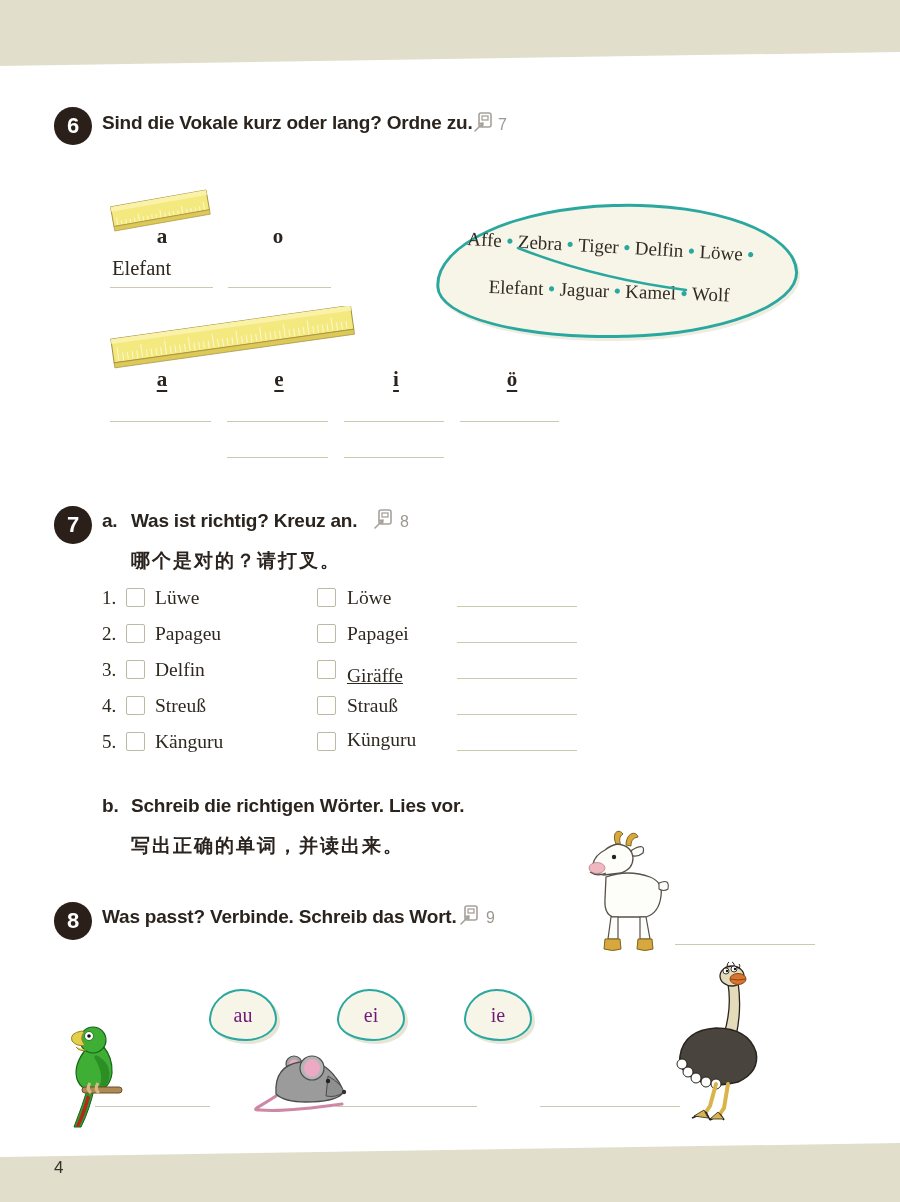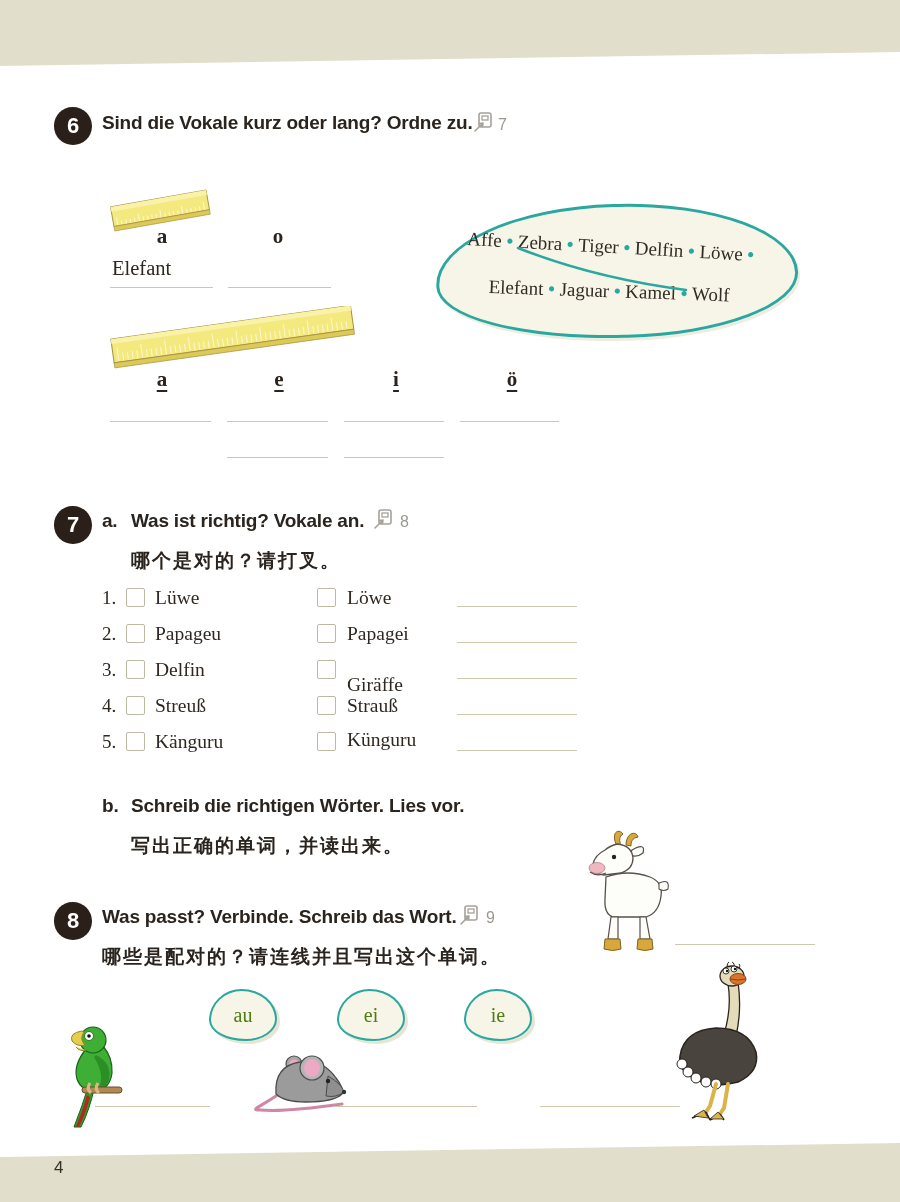--- a/index.html
+++ b/index.html
@@ -38,21 +38,21 @@
   .q-row{left:0;width:900px;height:30px;}
   .q-num{position:absolute;left:102px;top:2px;font-family:"Liberation Serif",serif;
          font-size:19px;color:#2e2821;}
   .cb{position:absolute;width:17px;height:17px;top:3px;background:#fff;
       border:1.5px solid #bcbaa2;border-radius:2px;}
   .q-line{position:absolute;left:457px;top:21px;width:120px;}
 
   .blob{width:64px;height:48px;background:#f7f4e8;border:2.5px solid #2aa89f;
         border-radius:48% 52% 46% 54%/60% 58% 42% 40%;
         display:flex;align-items:center;justify-content:center;
-        font-family:"Liberation Serif",serif;font-size:20px;color:#4d7c0f;
+        font-family:"Liberation Serif",serif;font-size:20px;color:#701a75;
         box-shadow:3px 3px 0 rgba(225,223,203,.8);}
 </style>
 </head>
 <body>
 
 <div class="page">
 
   <div class="abs band-top"></div>
   <div class="abs band-bottom"></div>
   <div class="abs page-num sans">4</div>
@@ -186,21 +186,21 @@
   <div class="abs wline" style="left:227px;top:421px;width:101px;"></div>
   <div class="abs wline" style="left:344px;top:421px;width:100px;"></div>
   <div class="abs wline" style="left:460px;top:421px;width:99px;"></div>
   <div class="abs wline" style="left:227px;top:457px;width:101px;"></div>
   <div class="abs wline" style="left:344px;top:457px;width:100px;"></div>
 
   <div class="abs badge" style="left:54px;top:506px;">
     <span>7</span>
   </div>
   <div class="abs title-de" style="left:102px;top:510px;">a.</div>
-  <div class="abs title-de" style="left:131px;top:510px;">Was ist richtig? Vokale an.</div>
+  <div class="abs title-de" style="left:131px;top:510px;">Was ist richtig? Kreuz an.</div>
   <div class="abs" style="left:372px;top:508px;">
     <svg width="22" height="22" viewBox="0 0 22 22">
       <rect x="7" y="2" width="12" height="14" rx="2" fill="none" stroke="#a5a29a" stroke-width="1.6"></rect>
       <rect x="10" y="5" width="6" height="4" fill="none" stroke="#a5a29a" stroke-width="1.3"></rect>
       <path d="M3 20 L11 12 M11 12 L7.5 12.5 M11 12 L10.5 15.5" stroke="#a5a29a" stroke-width="1.6" fill="none" stroke-linecap="round"></path>
     </svg>
   </div>
   <div class="abs track-num" style="left:400px;top:513px;">8</div>
   <div class="abs title-zh" style="left:131px;top:548px;">哪个是对的？请打叉。</div>
 
@@ -218,21 +218,21 @@
     <span class="abs ex-word" style="left:155px;top:2px;">Papageu</span>
     <span class="cb" style="left:317px;"></span>
     <span class="abs ex-word" style="left:347px;top:2px;">Papagei</span>
     <span class="q-line wline"></span>
   </div>
   <div class="abs q-row" style="top:657px;">
     <span class="q-num">3.</span>
     <span class="cb" style="left:126px;"></span>
     <span class="abs ex-word" style="left:155px;top:2px;">Delfin</span>
     <span class="cb" style="left:317px;"></span>
-    <span class="abs ex-word" style="left:347px;top:17px;">Giräffe</span>
+    <span class="abs ex-word" style="left:347px;top:8px;text-decoration:underline;">Giräffe</span>
     <span class="q-line wline"></span>
   </div>
   <div class="abs q-row" style="top:693px;">
     <span class="q-num">4.</span>
     <span class="cb" style="left:126px;"></span>
     <span class="abs ex-word" style="left:155px;top:2px;">Streuß</span>
     <span class="cb" style="left:317px;"></span>
     <span class="abs ex-word" style="left:347px;top:2px;">Strauß</span>
     <span class="q-line wline"></span>
   </div>
@@ -254,21 +254,20 @@
   </div>
   <div class="abs title-de" style="left:102px;top:906px;">Was passt? Verbinde. Schreib das Wort.</div>
   <div class="abs" style="left:458px;top:904px;">
     <svg width="22" height="22" viewBox="0 0 22 22">
       <rect x="7" y="2" width="12" height="14" rx="2" fill="none" stroke="#a5a29a" stroke-width="1.6"></rect>
       <rect x="10" y="5" width="6" height="4" fill="none" stroke="#a5a29a" stroke-width="1.3"></rect>
       <path d="M3 20 L11 12 M11 12 L7.5 12.5 M11 12 L10.5 15.5" stroke="#a5a29a" stroke-width="1.6" fill="none" stroke-linecap="round"></path>
     </svg>
   </div>
   <div class="abs track-num" style="left:486px;top:909px;">9</div>
-  <div class="abs title-zh" style="left:102px;top:944px;">哪些是配对的？请连线并且写出这个单词。</div>
 
   <div class="abs" style="left:580px;top:828px;">
     <svg width="92" height="126" viewBox="0 0 92 126">
       <path d="M36 16 C31 4 39 0 43 6 C39 8 39 13 41 17 Z" fill="#d8a83e" stroke="#7a641f" stroke-width="1"></path>
       <path d="M46 17 C46 5 56 2 58 9 C52 10 51 14 51 18 Z" fill="#d8a83e" stroke="#7a641f" stroke-width="1"></path>
       <path d="M52 22 Q66 14 63 25 Q57 30 50 27 Z" fill="#fdfdfa" stroke="#57514a" stroke-width="1.2"></path>
       <path d="M38 16 Q52 18 53 30 Q53 41 41 45 L24 47 Q11 45 13 36 Q15 27 25 22 Q31 17 38 16 Z" fill="#fdfdfa" stroke="#57514a" stroke-width="1.3"></path>
       <ellipse cx="17" cy="40" rx="8" ry="5.5" fill="#f0b7c0" stroke="#b98090" stroke-width="0.8"></ellipse>
       <path d="M10 44 Q17 49 26 45" fill="none" stroke="#57514a" stroke-width="1.2"></path>
       <circle cx="34" cy="29" r="2.2" fill="#222"></circle>

